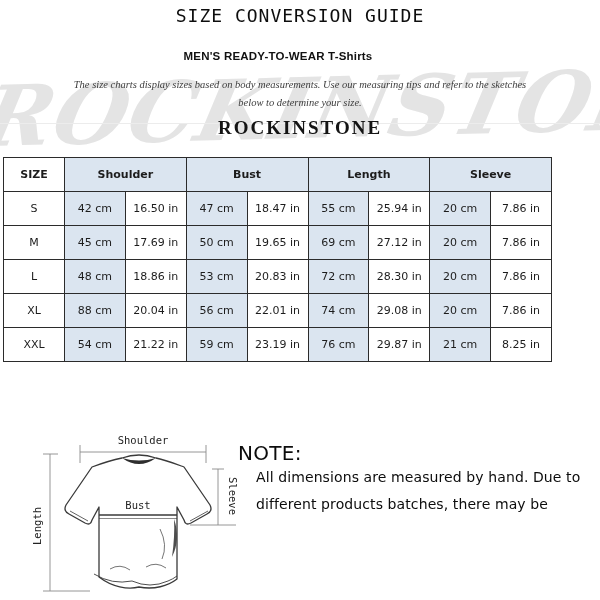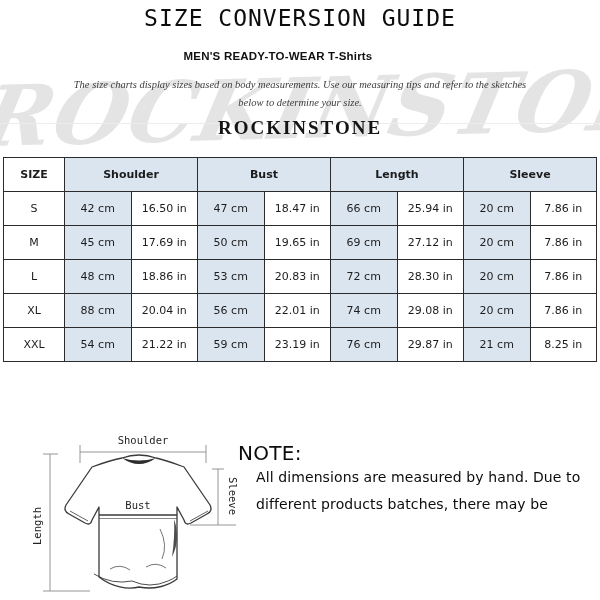--- a/index.html
+++ b/index.html
@@ -14,41 +14,41 @@
     font-size:84px; line-height:90px; color:#e4e4e4; letter-spacing:1px;
     white-space:nowrap; transform:skewX(-14deg) rotate(-1.5deg);
     user-select:none; pointer-events:none;
   }
   .divider {
     position:absolute; top:123px; left:0; width:600px;
     border-top:1px solid #ececec; z-index:0;
   }
   .title {
     position:absolute; top:5px; left:0; width:600px; text-align:center; z-index:1;
-    font-family:"DejaVu Sans Mono", monospace; font-size:23px; font-weight:normal;
+    font-family:"DejaVu Sans Mono", monospace; font-size:18px; font-weight:normal;
     letter-spacing:1px; color:#0d0d0d;
   }
   .subtitle {
     position:absolute; top:50px; left:0; width:556px; text-align:center; z-index:1;
     font-size:11.5px; font-weight:bold; letter-spacing:.2px; color:#111;
   }
   .desc { 
     position:absolute; left:0; width:600px; text-align:center; z-index:1;
     font-family:"Liberation Serif", serif; font-style:italic;
     font-size:10.5px; color:#3d3d3d;
   }
   .desc1 { top:79px; } .desc2 { top:97px; }
   .brand {
     position:absolute; top:117px; left:0; width:600px; text-align:center; z-index:1;
     font-family:"Liberation Serif", serif; font-weight:bold; font-size:19px;
     letter-spacing:2px; color:#141414;
   }
   
   table.size-table {
-    position:absolute; top:157px; left:3px; width:594px; z-index:1;
+    position:absolute; top:157px; left:3px; width:549px; z-index:1;
     border-collapse:collapse; table-layout:fixed;
     font-family:"DejaVu Sans", sans-serif; background:#fff;
   }
   .size-table col.c-size { width:61px; }
   .size-table th, .size-table td {
     border:1px solid #2b2b2b; height:33px; padding:0;
     text-align:center; vertical-align:middle; font-size:11px; color:#1c1c1c;
   }
   .size-table thead th { font-weight:bold; }
   .size-table tbody td { font-weight:normal; }
@@ -91,21 +91,21 @@
         <th class="blue" colspan="2">Sleeve</th>
       </tr>
     </thead>
     <tbody>
       <tr>
         <td>S</td>
         <td class="blue">42 cm</td>
         <td>16.50 in</td>
         <td class="blue">47 cm</td>
         <td>18.47 in</td>
-        <td class="blue">66 cm</td>
+        <td class="blue">55 cm</td>
         <td>25.94 in</td>
         <td class="blue">20 cm</td>
         <td>7.86 in</td>
       </tr>
       <tr>
         <td>M</td>
         <td class="blue">45 cm</td>
         <td>17.69 in</td>
         <td class="blue">50 cm</td>
         <td>19.65 in</td>

